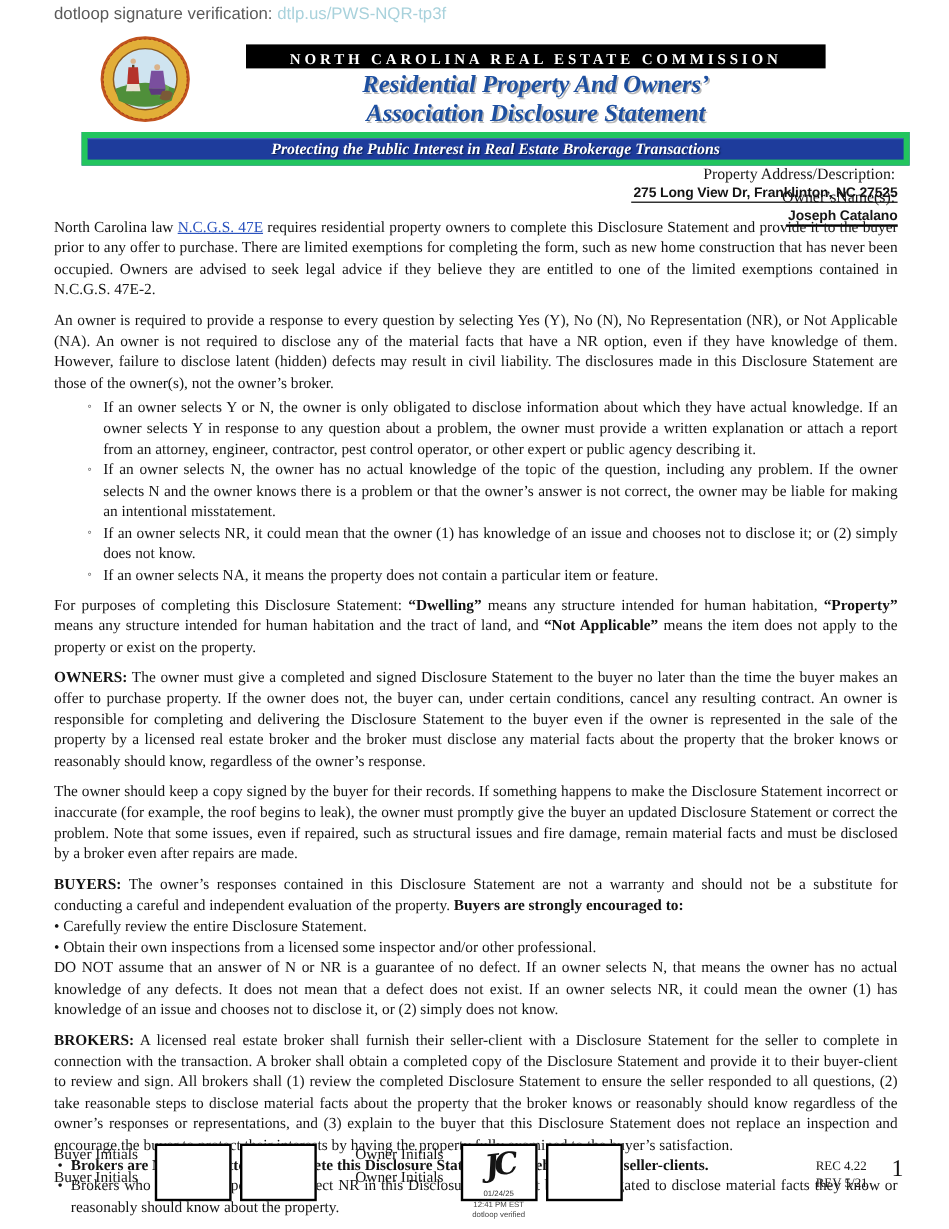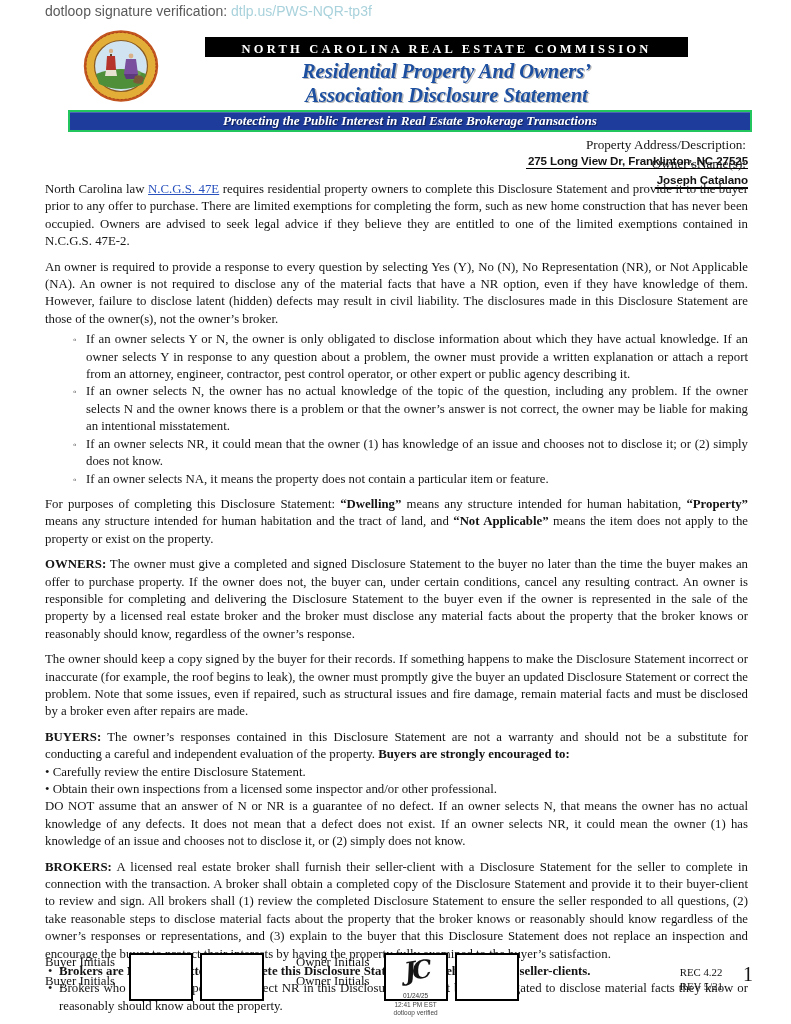--- a/index.html
+++ b/index.html
@@ -13,21 +13,21 @@
 
   
   .seal{position:absolute;left:83px;top:30px;width:76px;height:72px;}
   .combar{position:absolute;left:205px;top:37px;width:483px;height:20px;background:#000;
           color:#fff;display:flex;align-items:flex-end;justify-content:center;
           font-size:12.5px;font-weight:bold;letter-spacing:3.2px;white-space:nowrap;}
   .doc-title{position:absolute;left:195px;top:59px;width:503px;text-align:center;
           color:#1d4fa0;font-weight:bold;font-style:italic;font-size:20.5px;line-height:24px;
           text-shadow:1.4px 1.4px 0 #b9b9b9;}
   .banner{position:absolute;left:68px;top:110px;width:680px;height:18px;background:#1e3c9c;
-          border:2px solid #22c55e;box-shadow:inset 0 1px 0 #4d63b5;
+          border:5px solid #22c55e;box-shadow:inset 0 1px 0 #4d63b5;
           display:flex;align-items:center;justify-content:center;}
   .banner span{color:#fff;font-weight:bold;font-style:italic;font-size:13.2px;
           text-shadow:1px 1px 1px #0a1c50;}
 
   
   .fields{position:absolute;left:45px;top:137px;right:43px;}
   .field-row{display:flex;align-items:flex-end;font-size:13.2px;height:19px;flex-direction:column;}
   .field-row .lbl{white-space:nowrap;padding-right:2px;}
   .field-row .val{flex:1;border-bottom:1.4px solid #000;font-family:"Liberation Sans",sans-serif;
           font-weight:bold;font-size:11.6px;line-height:15px;padding-left:2px;letter-spacing:-0.1px;}

